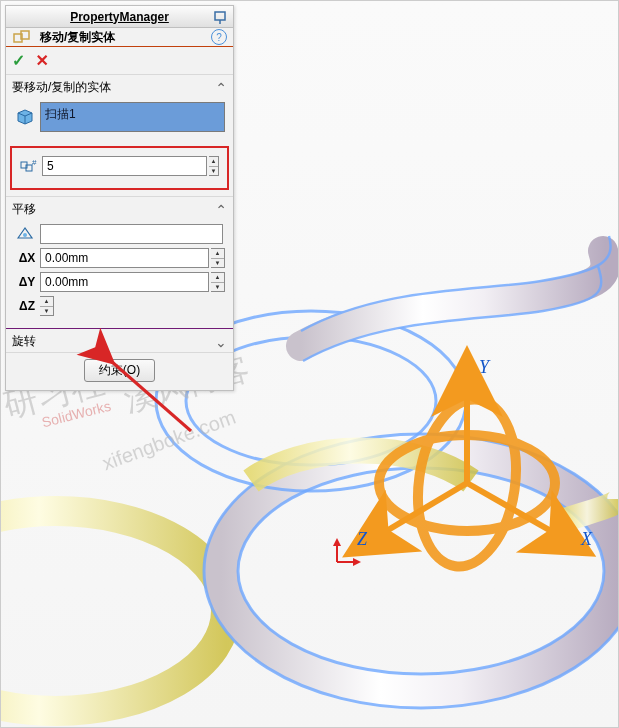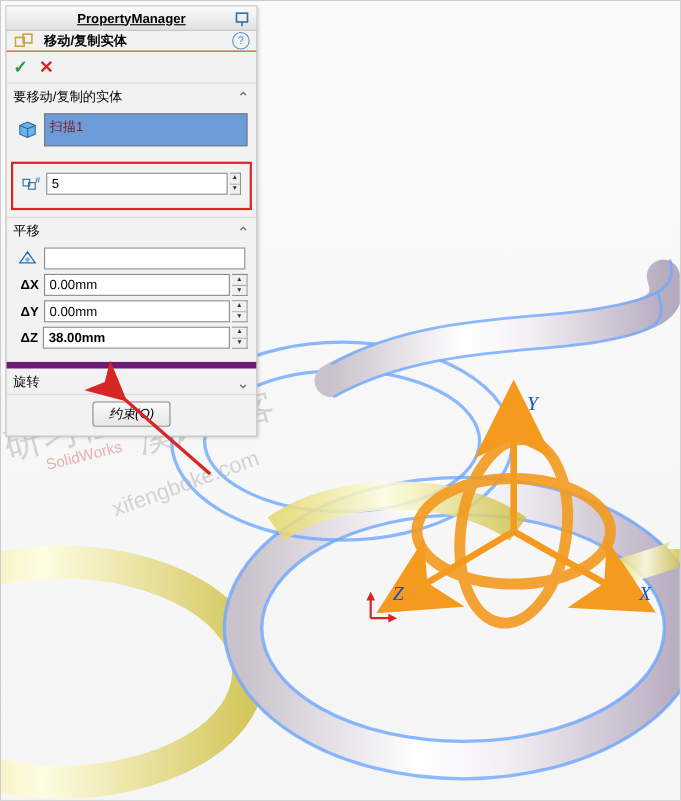--- a/index.html
+++ b/index.html
@@ -62,21 +62,21 @@
   .section-body {
     padding: 4px 8px 8px 8px;
   }
   .row { display: flex; align-items: center; margin-bottom: 4px; }
   .row-icon {
     width: 22px; height: 20px; display: inline-flex;
     align-items: center; justify-content: center; margin-right: 4px;
   }
   .sel-box {
     flex: 1; height: 20px;
-    background: #6b9cd9; color: #7f1d1d;
+    background: #6b9cd9; color: #0f172a;
     border: 1px solid #7a7a7a; padding: 2px 4px;
     display: flex; align-items: center;
   }
   .sel-box-tall { height: 30px; align-items: flex-start; padding-top: 3px; }
   .red-box {
     border: 2px solid #d82626; margin: 2px 4px 6px 4px;
     padding: 8px 8px 8px 8px;
   }
   .chk-row { display: flex; align-items: center; margin: 0 0 10px 34px; }
   .chk { width: 13px; height: 13px; margin-right: 4px; }
@@ -96,21 +96,20 @@
   .dxyz { width: 26px; font-weight: bold; font-size: 12px; text-align: center; }
   .dz-row .field { font-weight: bold; }
   .arrow-annot {
     position: absolute; pointer-events: none;
   }
   .center-btn {
     display: block; margin: 6px auto 8px auto; padding: 2px 14px;
     background: linear-gradient(#fafafa, #e6e6e6);
     border: 1px solid #8a8a8a; border-radius: 3px;
     font-size: 12px;
-    font-style: italic;
   }
   .watermark {
     position: absolute; color: rgba(180,180,180,0.55);
     font-size: 28px; transform: rotate(-15deg);
     pointer-events: none; user-select: none;
   }
   .triad-letter {
     position: absolute; font-family: "Times New Roman", serif;
     font-style: italic; font-size: 18px; color: #1255c9;
   }
@@ -297,29 +296,28 @@
     <div class="row">
       <span class="dxyz">ΔY</span>
       <input class="field" value="0.00mm" style="">
       <div class="spinner">
           <div>▲</div>
           <div>▼</div>
         </div>
     </div>
     <div class="row dz-row">
       <span class="dxyz">ΔZ</span>
-      <input class="field" value="38.00mm" style="">
       <div class="spinner">
           <div>▲</div>
           <div>▼</div>
         </div>
     </div>
   </div>
 
-  <div class="section-header" style="border-top:6px solid #701a75">
+  <div class="section-header" style="border-top:1px solid #701a75">
     <span>旋转</span>
     <span class="chevron" style="transform:rotate(180deg)">⌃</span>
   </div>
 
   <div style="border-top:1px solid #d9d9d9">
     <button class="center-btn">约束(O)</button>
   </div>
 </div>
 
 <svg class="arrow-annot" style="left:0;top:0" width="619" height="728">

